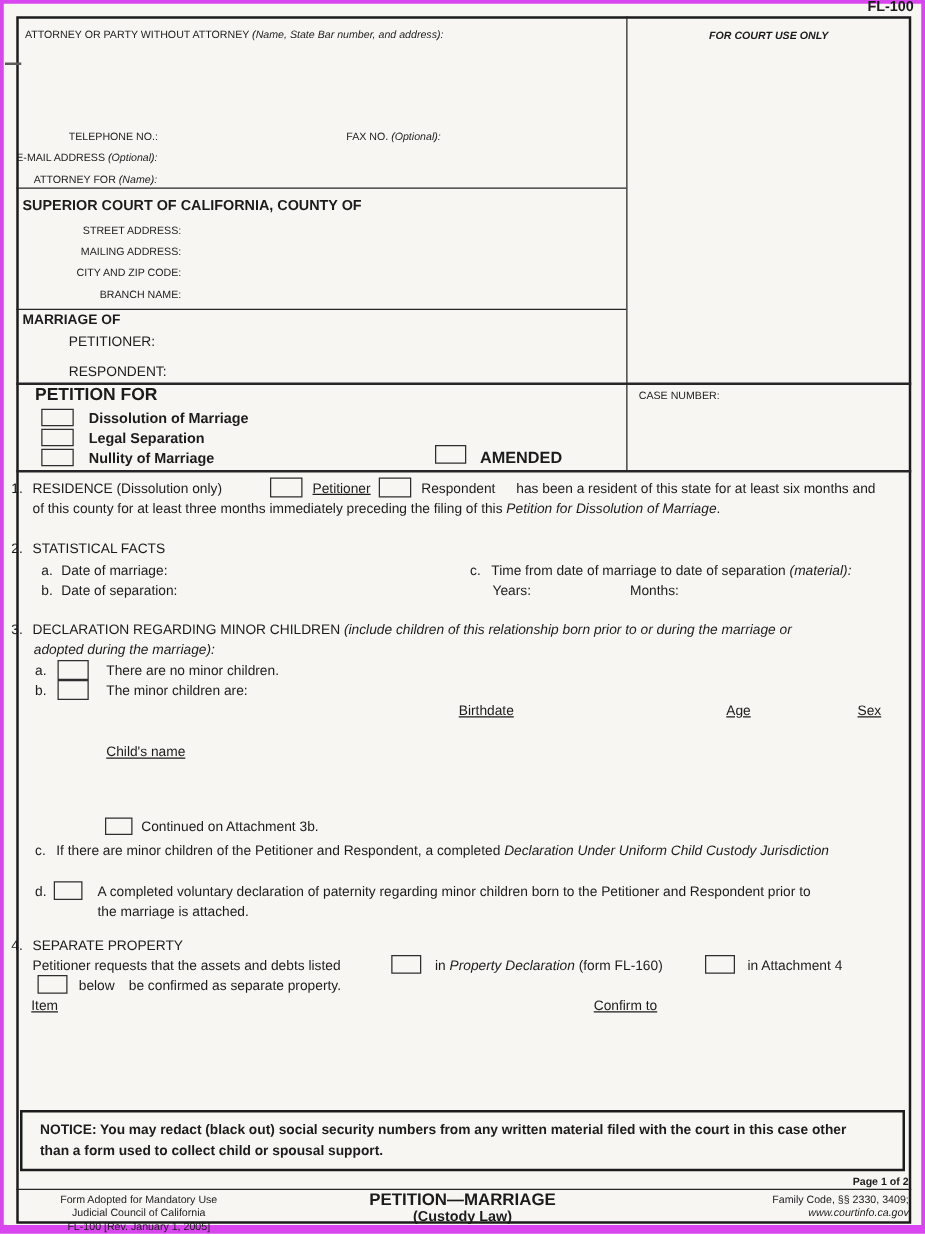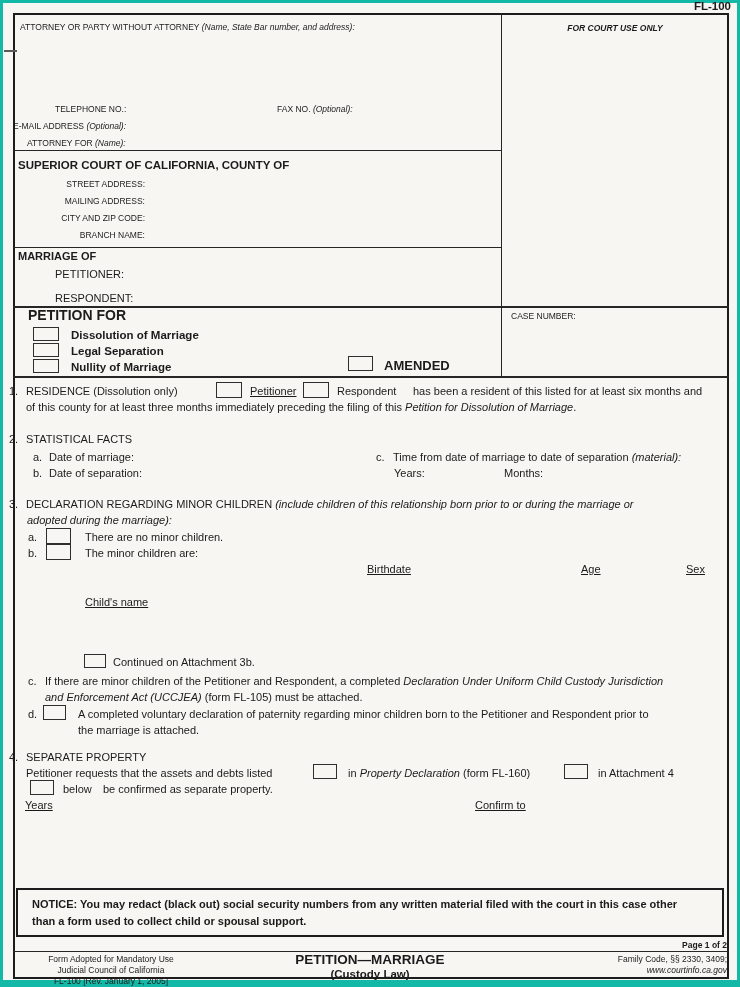--- a/index.html
+++ b/index.html
@@ -1,17 +1,17 @@
 <!DOCTYPE html>
 <html><head>
 <meta charset="utf-8">
 <style>
   html,body{margin:0;padding:0;}
   body{font-family:"Liberation Sans","DejaVu Sans",sans-serif;}
-  #page{position:relative;width:740px;height:987px;background:#14b8a6;overflow:hidden;}
+  #page{position:relative;width:740px;height:987px;background:#d946ef;overflow:hidden;}
   #paper{position:absolute;left:3px;top:3px;width:734px;height:977px;background:#f7f6f3;}
   .abs{position:absolute;}
   .layer{position:absolute;left:0;top:0;width:740px;height:987px;}
   .t{position:absolute;white-space:nowrap;color:#1b1b1b;font-size:11px;line-height:13px;}
   .t8{font-size:8.5px;line-height:10px;}
   .b{font-weight:bold;}
   .i{font-style:italic;}
   .u{text-decoration:underline;}
   .hline{position:absolute;background:#262626;height:1px;}
   .vline{position:absolute;background:#262626;width:1px;}
@@ -78,21 +78,21 @@
     <div class="t t8" style="left:511px;top:311px;">CASE NUMBER:</div>
   </div>
 
   <div class="layer">
     <div class="t" style="left:9px;top:385px;">1.</div>
     <div class="t" style="left:26px;top:385px;">RESIDENCE (Dissolution only)</div>
     <div class="cb" style="left:216px;top:382px;width:26px;height:16px;"></div>
     <div class="t" style="left:250px;top:385px;text-decoration:underline;">Petitioner</div>
     <div class="cb" style="left:303px;top:382px;width:26px;height:16px;"></div>
     <div class="t" style="left:337px;top:385px;">Respondent</div>
-    <div class="t" style="left:413px;top:385px;">has been a resident of this listed for at least six months and</div>
+    <div class="t" style="left:413px;top:385px;">has been a resident of this state for at least six months and</div>
     <div class="t" style="left:26px;top:401px;"><span>of this county for at least three months immediately preceding the filing of this </span><span class="i">Petition for Dissolution of Marriage</span><span>.</span></div>
   </div>
 
   <div class="layer">
     <div class="t" style="left:9px;top:433px;">2.</div>
     <div class="t" style="left:26px;top:433px;">STATISTICAL FACTS</div>
     <div class="t" style="left:33px;top:451px;">a.</div>
     <div class="t" style="left:49px;top:451px;">Date of marriage:</div>
     <div class="t" style="left:33px;top:467px;">b.</div>
     <div class="t" style="left:49px;top:467px;">Date of separation:</div>
@@ -113,39 +113,38 @@
     <div class="cb" style="left:46px;top:544px;width:25px;height:16px;"></div>
     <div class="t" style="left:85px;top:547px;">The minor children are:</div>
     <div class="t u" style="left:85px;top:563px;margin-top:33px;">Child's name</div>
     <div class="t u" style="left:367px;top:563px;">Birthdate</div>
     <div class="t u" style="left:581px;top:563px;">Age</div>
     <div class="t u" style="left:686px;top:563px;">Sex</div>
     <div class="cb" style="left:84px;top:654px;width:22px;height:14px;"></div>
     <div class="t" style="left:113px;top:656px;">Continued on Attachment 3b.</div>
     <div class="t" style="left:28px;top:675px;">c.</div>
     <div class="t" style="left:45px;top:675px;"><span>If there are minor children of the Petitioner and Respondent, a completed </span><span class="i">Declaration Under Uniform Child Custody Jurisdiction</span></div>
-    <div class="t" style="left:45px;top:691px;"><span class="i">and Enforcement Act (UCCJEA)</span><span> (form FL-105) must be attached.</span></div>
     <div class="t" style="left:28px;top:708px;">d.</div>
     <div class="cb" style="left:43px;top:705px;width:23px;height:15px;"></div>
     <div class="t" style="left:78px;top:708px;">A completed voluntary declaration of paternity regarding minor children born to the Petitioner and Respondent prior to</div>
     <div class="t" style="left:78px;top:724px;">the marriage is attached.</div>
   </div>
 
   <div class="layer">
     <div class="t" style="left:9px;top:751px;">4.</div>
     <div class="t" style="left:26px;top:751px;">SEPARATE PROPERTY</div>
     <div class="t" style="left:26px;top:767px;">Petitioner requests that the assets and debts listed</div>
     <div class="cb" style="left:313px;top:764px;width:24px;height:15px;"></div>
     <div class="t" style="left:348px;top:767px;"><span>in </span><span class="i">Property Declaration</span><span> (form FL-160)</span></div>
     <div class="cb" style="left:564px;top:764px;width:24px;height:15px;"></div>
     <div class="t" style="left:598px;top:767px;">in Attachment 4</div>
     <div class="cb" style="left:30px;top:780px;width:24px;height:15px;"></div>
     <div class="t" style="left:63px;top:783px;">below</div>
     <div class="t" style="left:103px;top:783px;">be confirmed as separate property.</div>
-    <div class="t u" style="left:25px;top:799px;">Years</div>
+    <div class="t u" style="left:25px;top:799px;">Item</div>
     <div class="t u" style="left:475px;top:799px;">Confirm to</div>
   </div>
 
   <div id="noticebox">
     <div id="noticetext">NOTICE: You may redact (black out) social security numbers from any written material filed with the court in this case other than a form used to collect child or spousal support.</div>
   </div>
 
   <div class="t t8 b" style="top:940px;right:13px;">Page 1 of 2</div>
   <div class="hline" style="left:13px;top:951px;width:716px;"></div>
 

